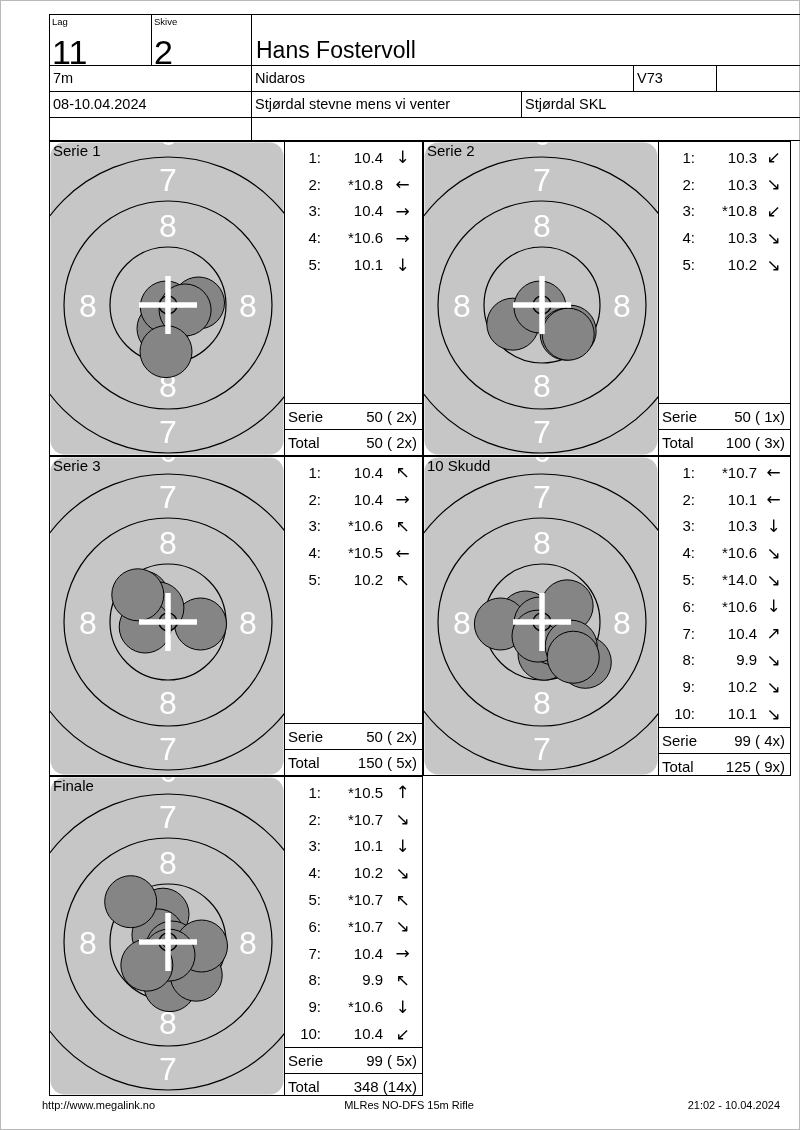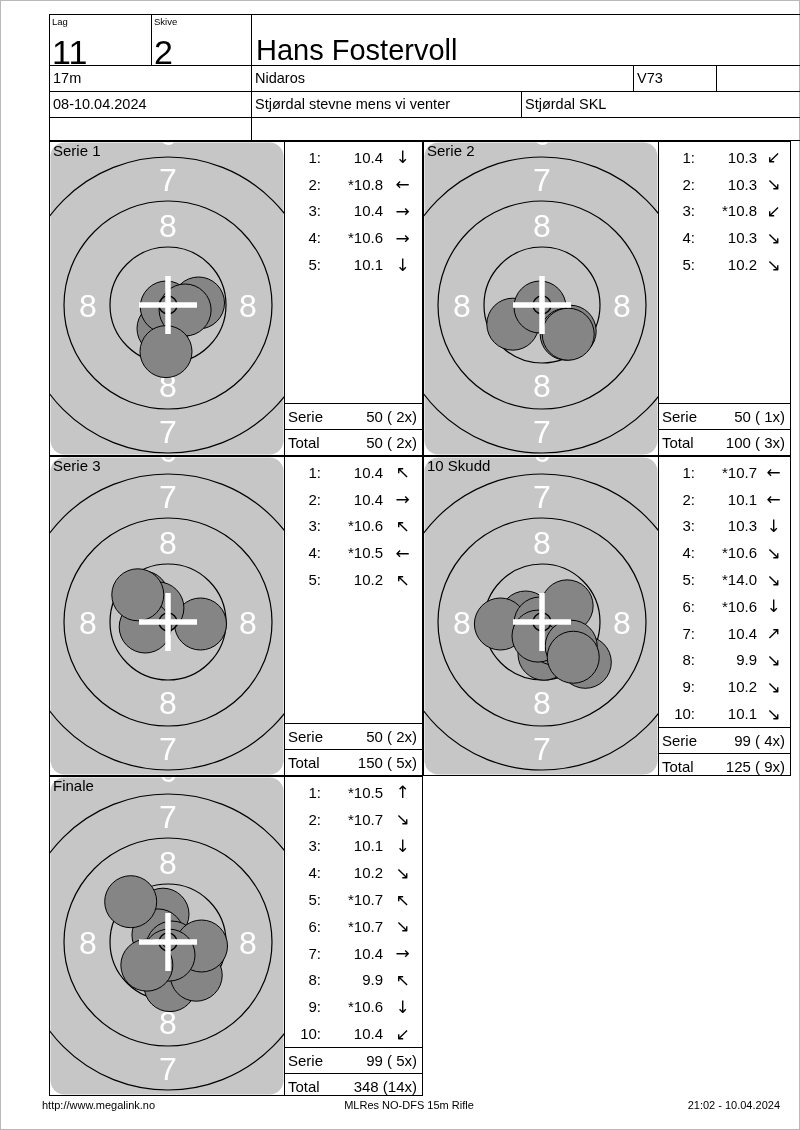--- a/index.html
+++ b/index.html
@@ -15,21 +15,21 @@
   .hdr{border:1px solid #000;}
   .hrow{display:flex;border-bottom:1px solid #000;}
   .hrow:last-child{border-bottom:none;}
   .hcell{border-right:1px solid #000;box-sizing:border-box;overflow:hidden;position:relative;}
   .hcell:last-child{border-right:none;}
   .r1{height:50px;}
   .r2,.r3{height:25px;}
   .r4{height:22px;}
   .lbl-small{font-size:9.5px;position:absolute;top:1px;left:2px;}
   .val-big{font-size:34px;position:absolute;bottom:0px;left:2px;line-height:26px;}
-  .name-big{font-size:29px;position:absolute;bottom:3px;left:4px;line-height:24px;}
+  .name-big{font-size:23px;position:absolute;bottom:3px;left:4px;line-height:24px;}
   .cell-text{font-size:14.5px;line-height:24px;padding-left:3px;white-space:nowrap;}
   .vipps-text{font-size:10px;padding:2px 0 0 3px;text-align:right;}
 
   
   .panels{position:relative;height:955px;}
   .panel{position:absolute;border:1px solid #000;box-sizing:border-box;display:flex;background:#fff;}
   .tgt{position:relative;border-right:1px solid #000;box-sizing:content-box;flex:0 0 234px;overflow:hidden;}
   .tgt svg{display:block;}
   .tgt-title{position:absolute;top:0px;left:3px;font-size:15px;z-index:5;text-align:center;}
   .slist{flex:1 1 auto;display:flex;flex-direction:column;min-width:0;}
@@ -63,21 +63,21 @@
       <div class="hcell" style="width:100px">
         <div class="lbl-small">Skive</div>
         <div class="val-big">2</div>
       </div>
       <div class="hcell" style="flex:1">
         <div class="name-big">Hans Fostervoll</div>
       </div>
     </div>
     <div class="hrow r2">
       <div class="hcell" style="width:202px">
-        <div class="cell-text">17m</div>
+        <div class="cell-text">7m</div>
       </div>
       <div class="hcell" style="width:382px">
         <div class="cell-text">Nidaros</div>
       </div>
       <div class="hcell" style="width:83px">
         <div class="cell-text">V73</div>
       </div>
       <div class="hcell" style="flex:1"></div>
     </div>
     <div class="hrow r3">

